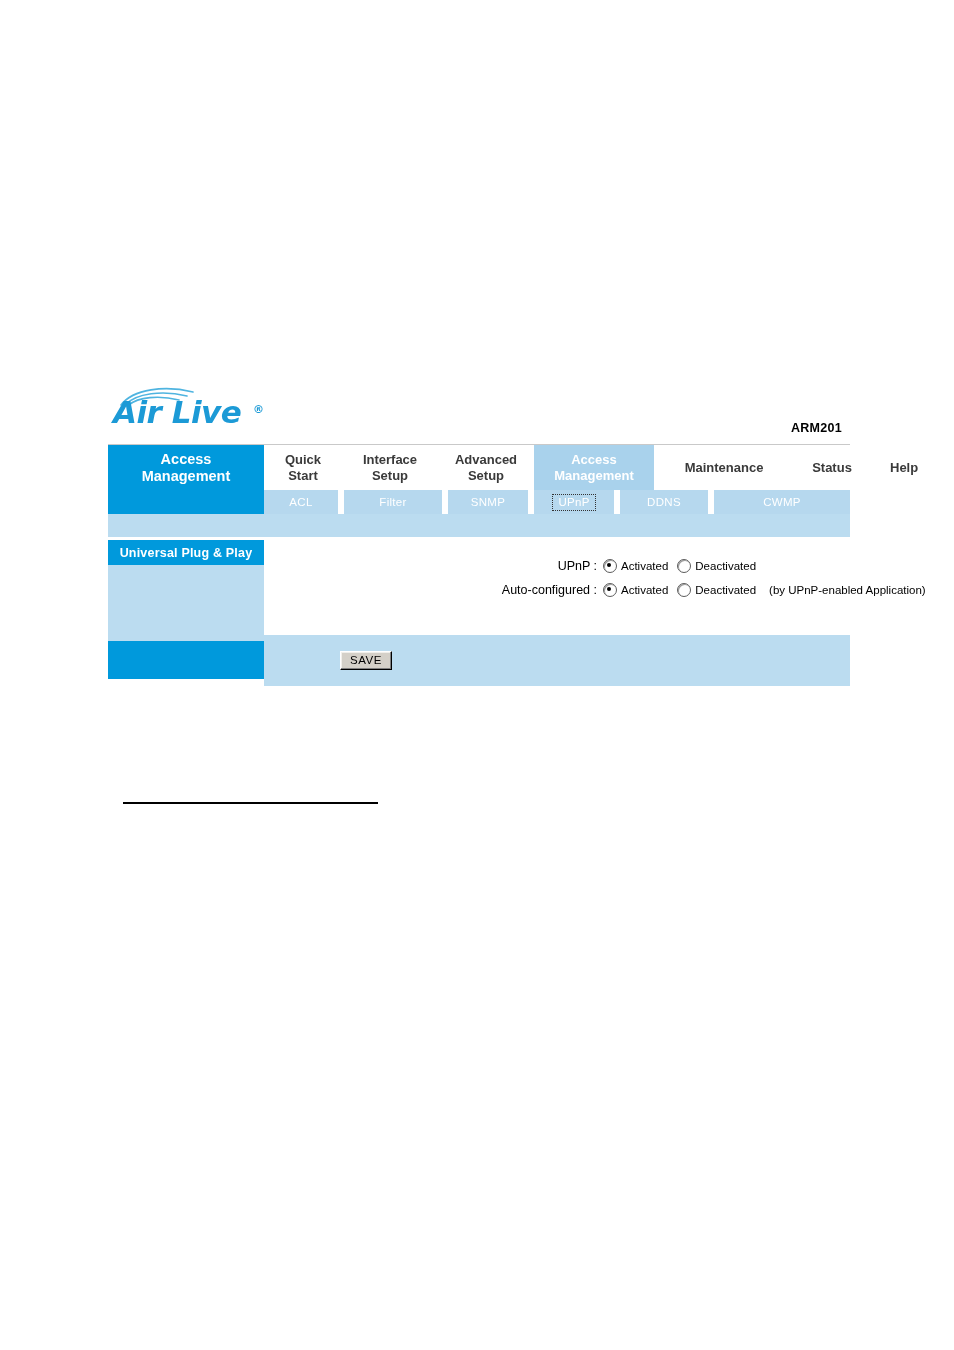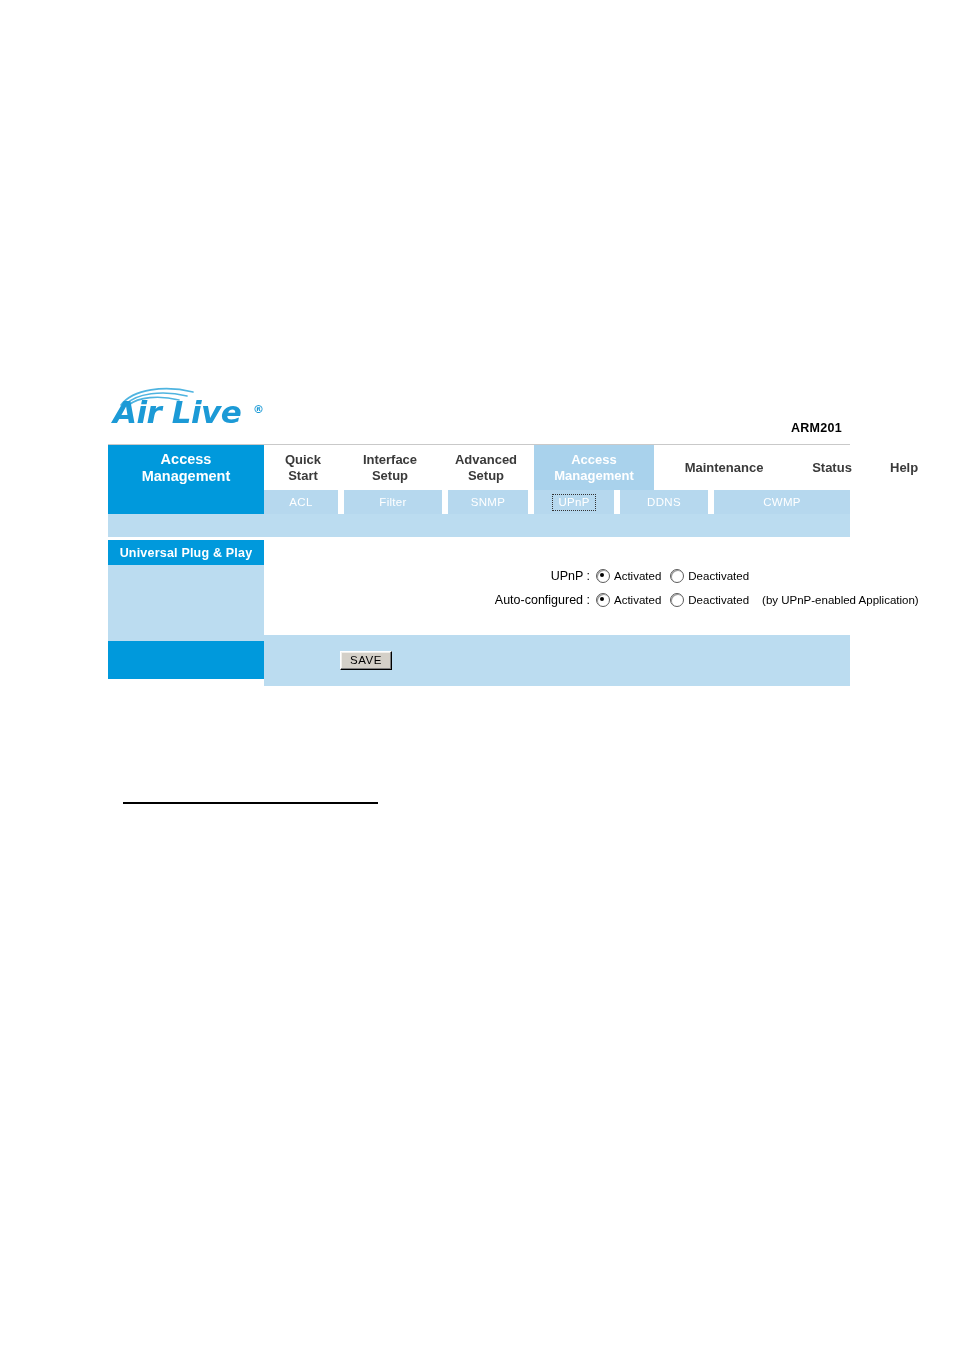--- a/index.html
+++ b/index.html
@@ -216,24 +216,25 @@
     background: #BBDCF0;
   }
   .form-col {
     flex: 1 1 auto;
     background: #ffffff;
     padding-top: 19px;
     padding-bottom: 22px;
   }
   .form-row {
     display: flex;
-    align-items: flex-end;
+    align-items: flex-start;
     height: 24px;
     font-size: 12.5px;
     color: #000000;
+    padding-left: 7px;
   }
   .form-label {
     width: 326px;
     flex: 0 0 326px;
     text-align: right;
     padding-right: 6px;
     font-size: 12.5px;
     color: #000000;
     white-space: nowrap;
   }

